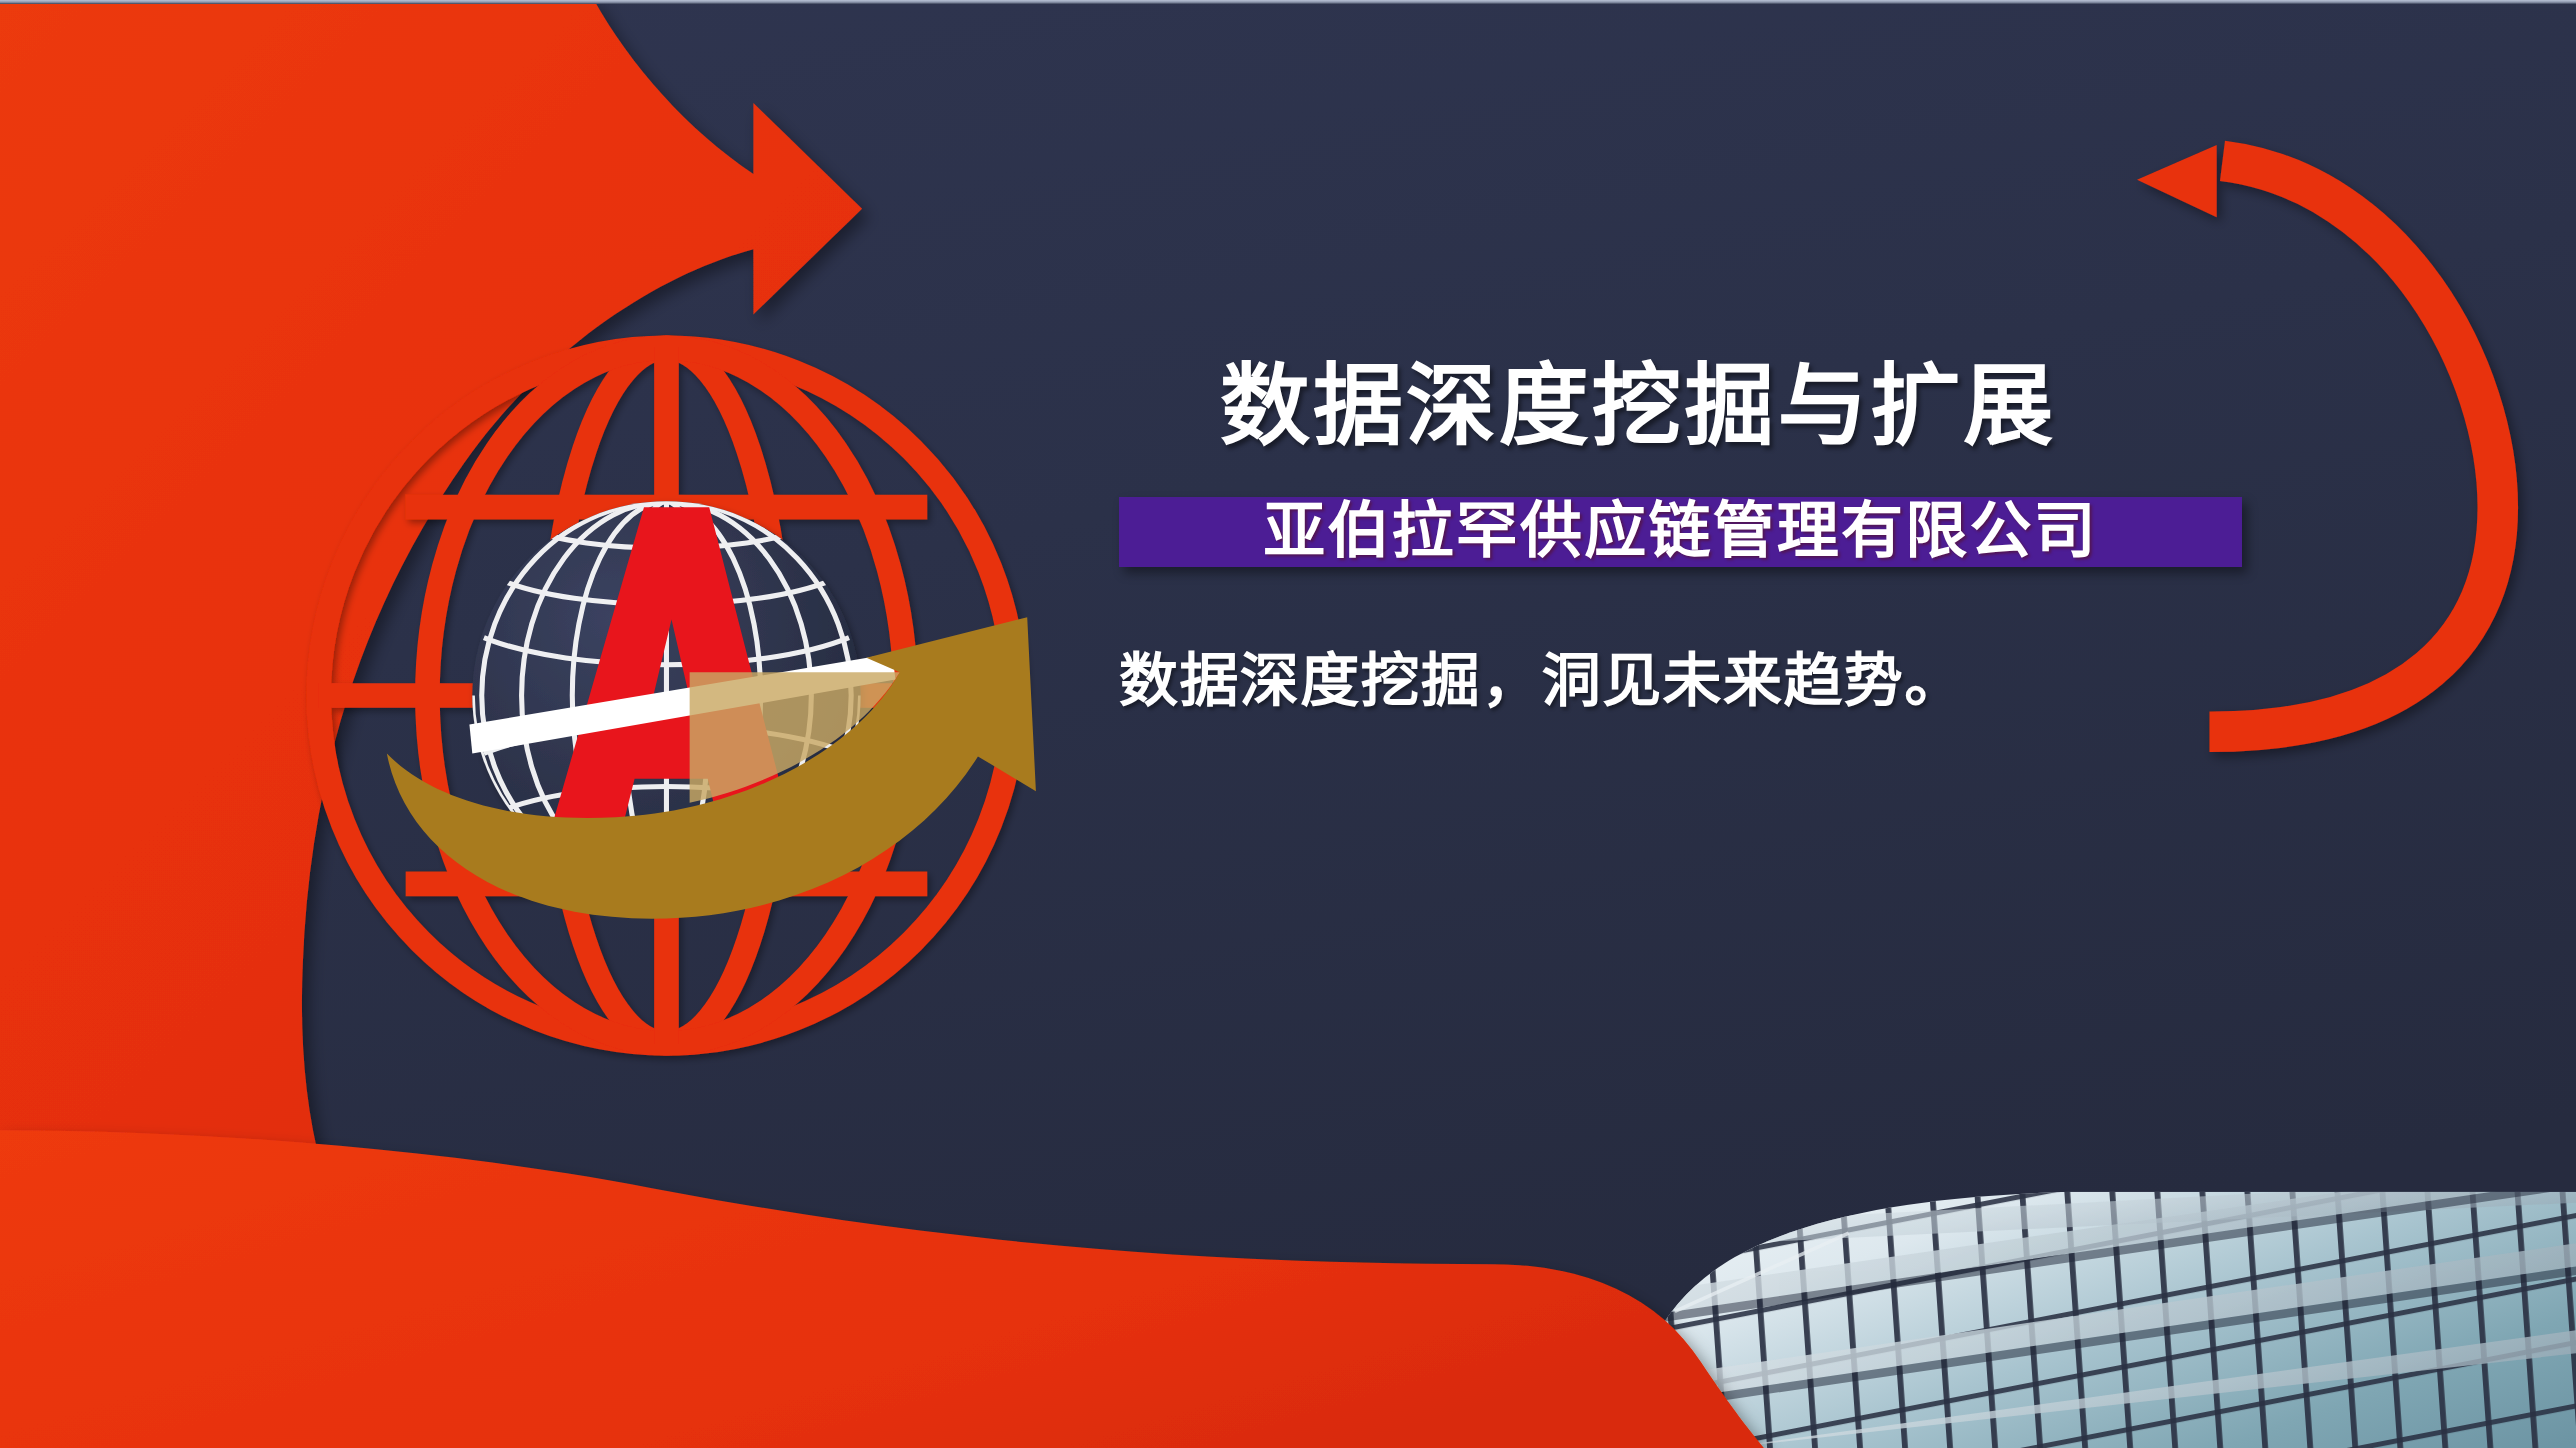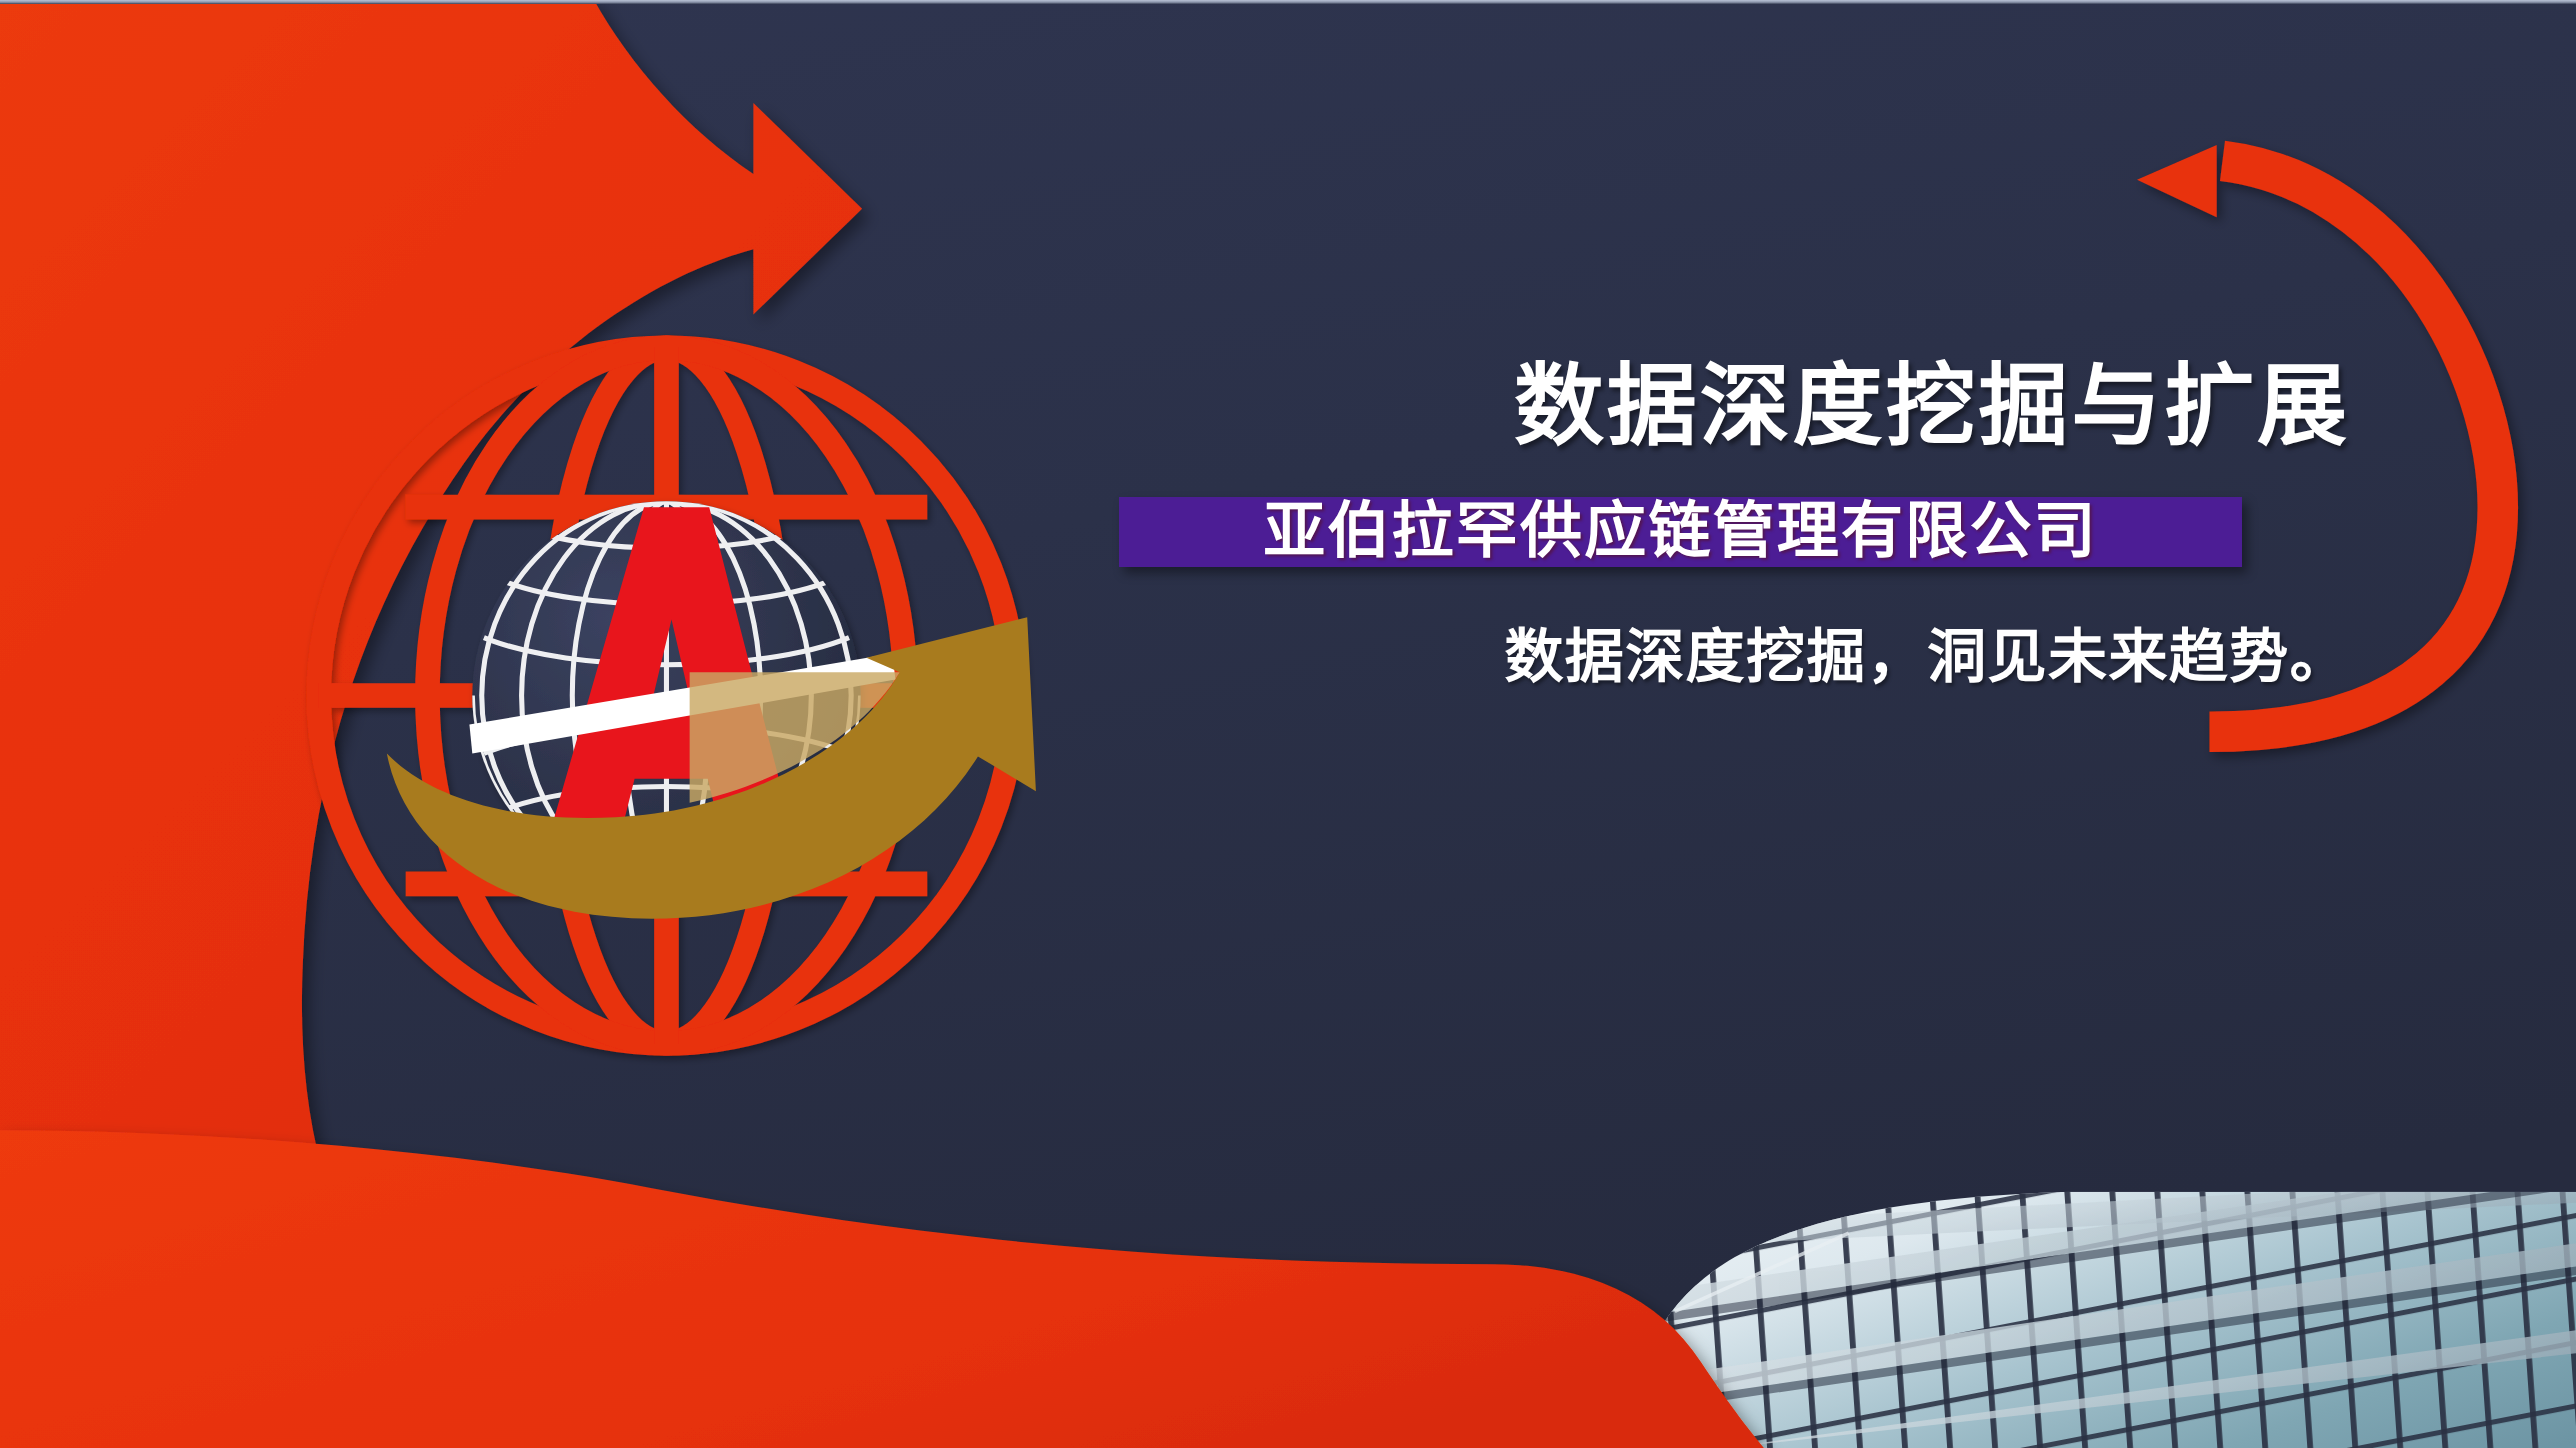--- a/index.html
+++ b/index.html
@@ -27,21 +27,20 @@
   #photo-layer{z-index:2;}
   #shape-layer{z-index:3;}
   #logo-layer{z-index:4;}
 
   
   .text-block{
     position:absolute;
     left:1119px;top:362px;
     width:1231px;
     z-index:20;
-    text-align:right;
   }
   .headline{
     font-family:"Liberation Serif","DejaVu Serif",serif;
     font-weight:bold;
     font-size:90px;
     line-height:1;
     color:#ffffff;
     letter-spacing:2.9px;
     margin:0 0 0 101px;
     text-shadow:2.9px 3.6px 4.3px rgba(0,0,0,0.45);
@@ -66,21 +65,21 @@
     white-space:nowrap;
     text-shadow:2.2px 2.2px 2.9px rgba(90,10,0,0.45);
     transform:translateY(-1.4px);
   }
   .tagline{
     font-family:"Liberation Serif","DejaVu Serif",serif;
     font-weight:bold;
     font-size:59px;
     line-height:1;
     color:#ffffff;
-    margin:61px 0 0 0;
+    margin:85px 0 0 0;
     letter-spacing:1.4px;
     white-space:nowrap;
     text-shadow:2.2px 2.9px 3.6px rgba(0,0,0,0.40);
   }
   .subtitle-en{
     font-family:"Liberation Serif","DejaVu Serif",serif;
     font-weight:bold;
     font-size:29px;
     line-height:1;
     color:#f2f3f7;

